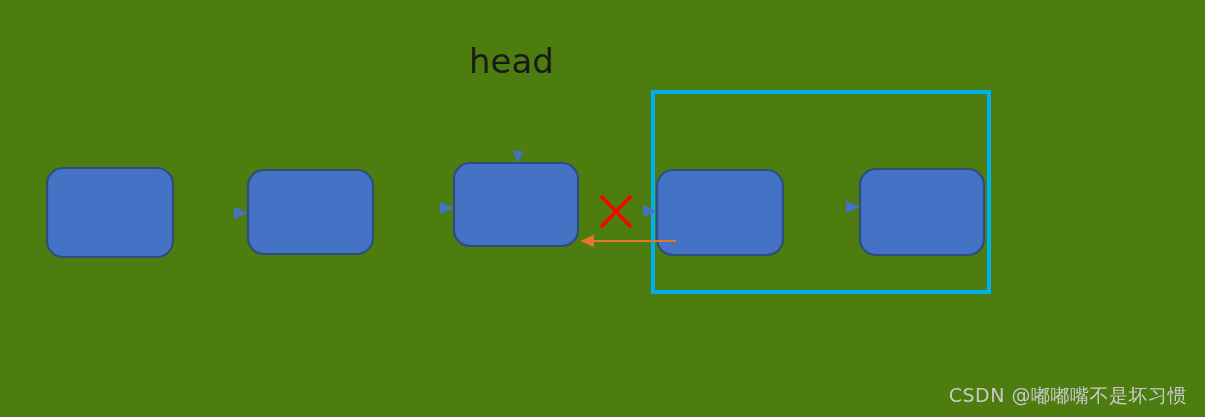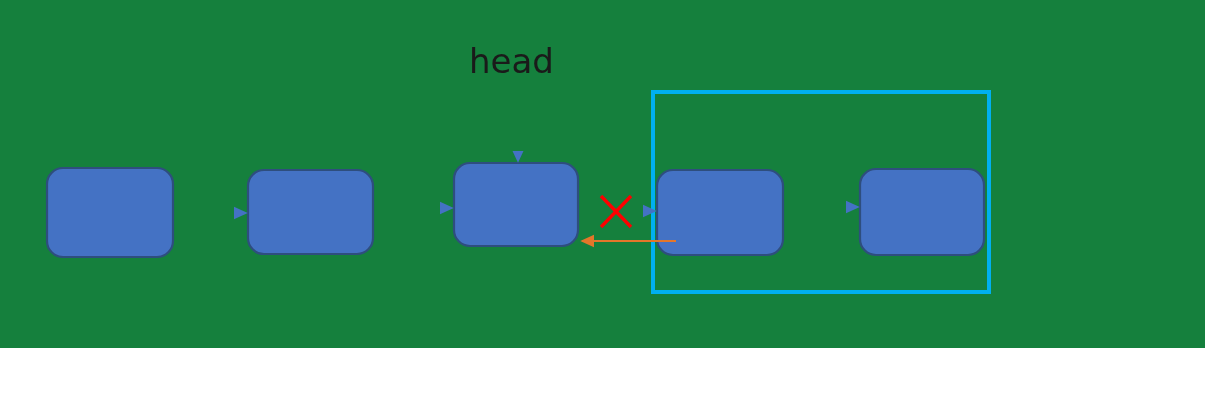--- a/index.html
+++ b/index.html
@@ -6,22 +6,22 @@
     margin: 0;
     padding: 0;
     background: #ffffff;
   }
   body {
     font-family: "Liberation Sans", sans-serif;
   }
   #canvas {
     position: relative;
     width: 1205px;
-    height: 348px;
-    background: #15803d;
+    height: 417px;
+    background: #4d7c0f;
     overflow: hidden;
   }
   .diagram-svg {
     position: absolute;
     left: 0;
     top: 0;
     width: 1205px;
     height: 417px;
   }
   .node-label {
@@ -100,14 +100,15 @@
     <g>
       <line x1="601" y1="196" x2="631" y2="227" stroke="#FF0000" stroke-width="3.4"></line>
       <line x1="631" y1="196" x2="601" y2="227" stroke="#FF0000" stroke-width="3.4"></line>
     </g>
 
     <line x1="676" y1="241" x2="582" y2="241" stroke="#E3762A" stroke-width="2.2" marker-end="url(#arrowHeadOrange)"></line>
   </svg>
 
   <div class="node-label" id="head-label">head</div>
 
+  <div id="watermark">CSDN @嘟嘟嘴不是坏习惯</div>
 
 </div>
 
 </body></html>

